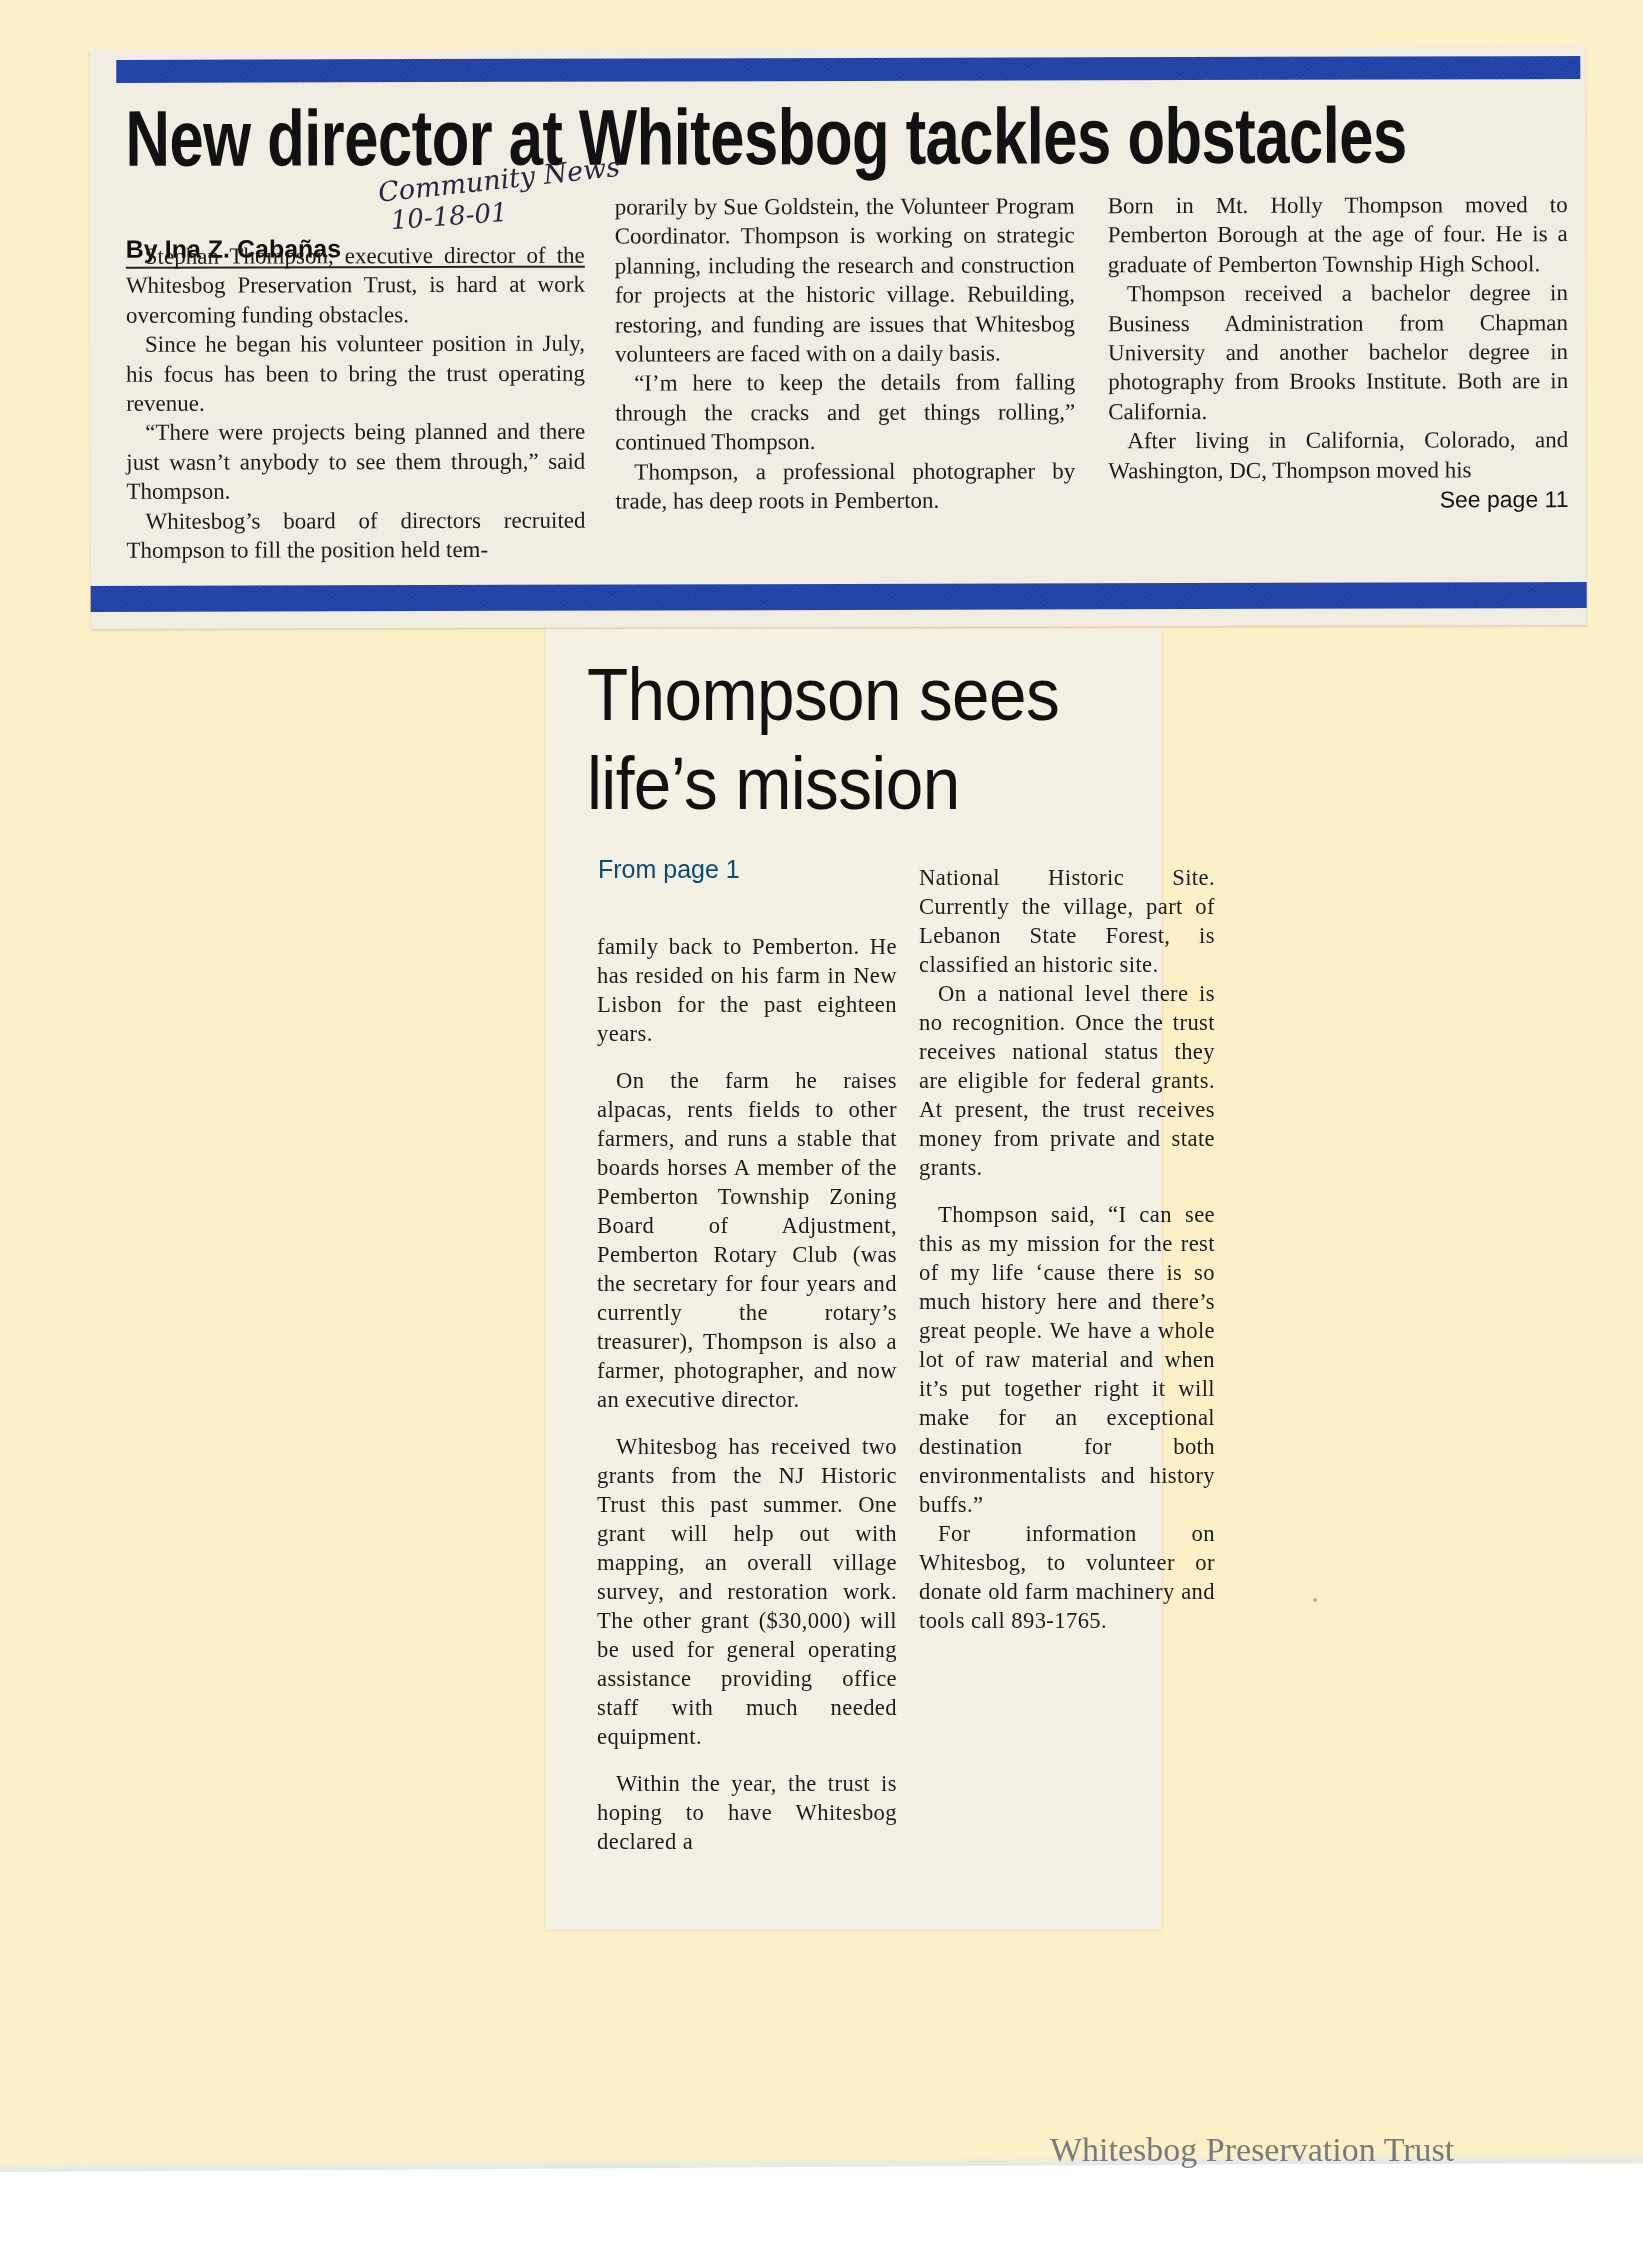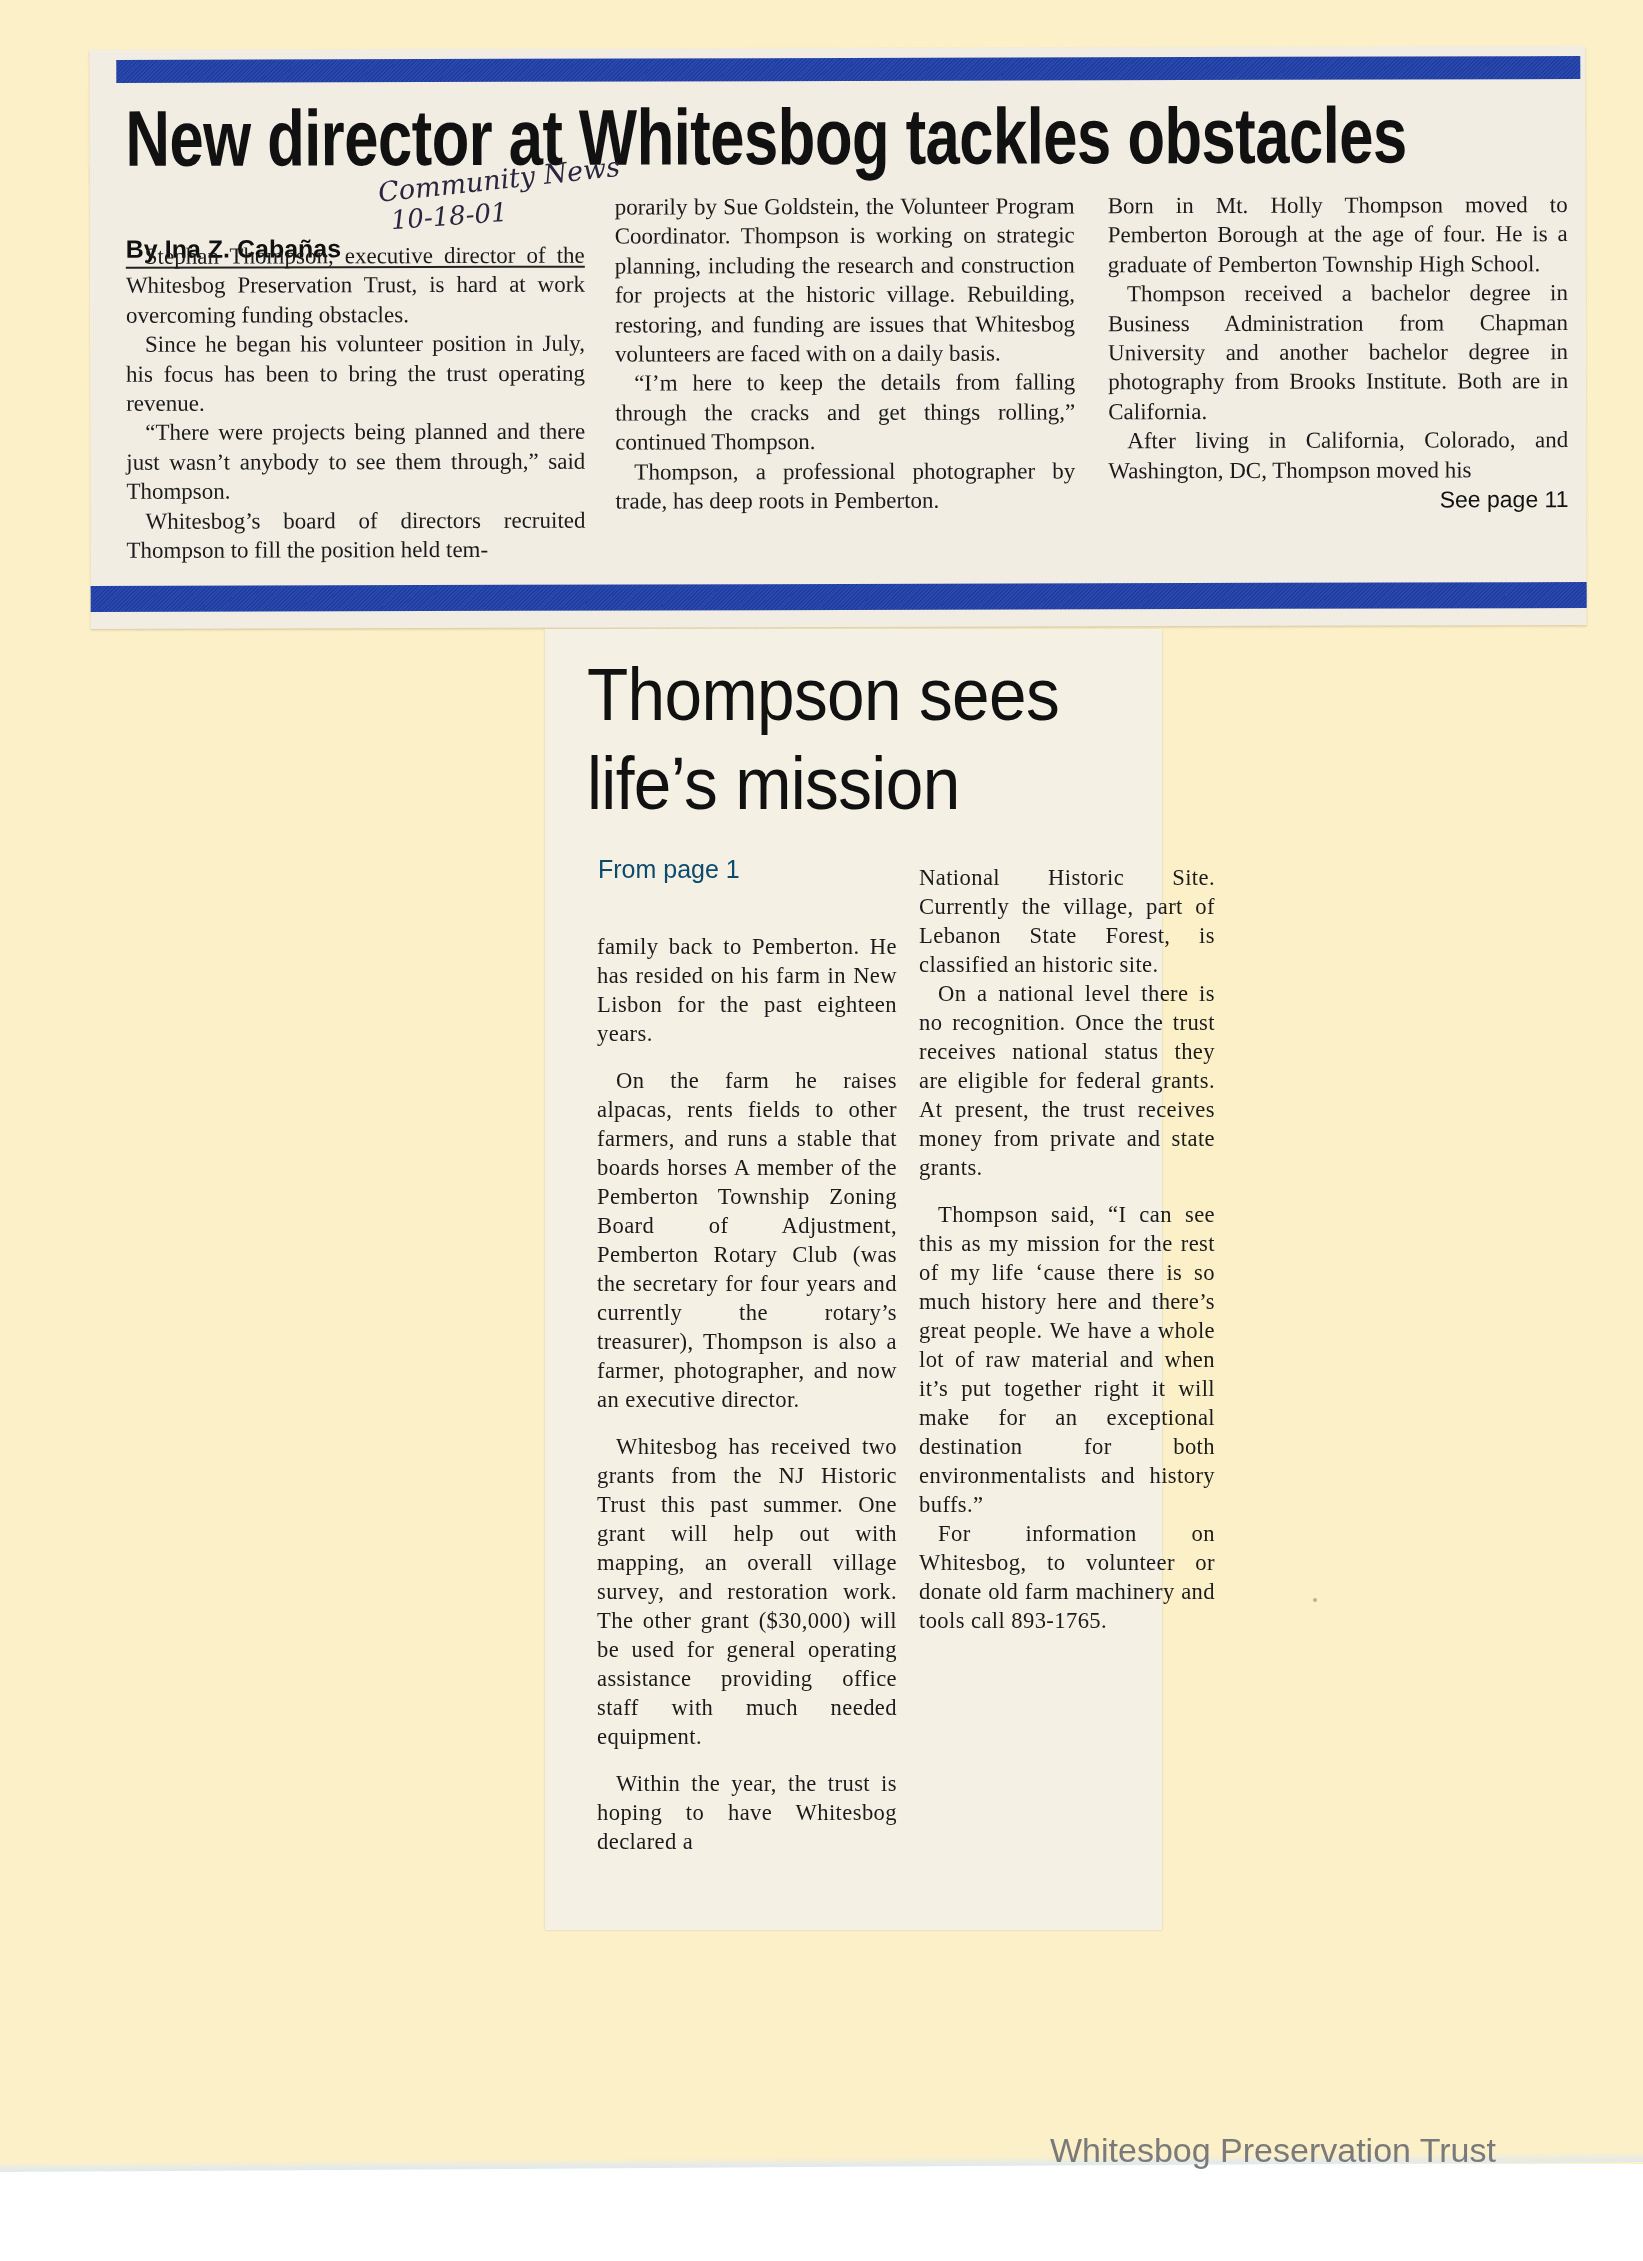--- a/index.html
+++ b/index.html
@@ -79,21 +79,21 @@
   .from-page {
     position: absolute; left: 53px; top: 226px;
     font-family: "Liberation Sans", sans-serif; font-size: 25px; color: #0c4a6e;
   }
   .col2 { font-size: 22.6px; line-height: 29px; letter-spacing: 0.4px; margin-top: 29px; }
   .c2a { left: 52px; top: 274px; width: 300px; }
   .c2b { left: 374px; top: 205px; width: 296px; }
   .col2 p.gap { margin-top: 18px; }
   .watermark {
     position: absolute; left: 1050px; top: 2131px;
-    font-family: Liberation Sans, sans-serif; font-size: 34px; color: #7a7a7a;
+    font-family: Liberation Serif, serif; font-size: 34px; color: #7a7a7a;
     white-space: nowrap;
   }
   .speck { position: absolute; width: 4.1px; height: 4.1px; border-radius: 50%; background: #b8b0a0; }
 </style>
 </head>
 <body>
 
 <div class="board"></div>
 <div class="board-edge"></div>
 

